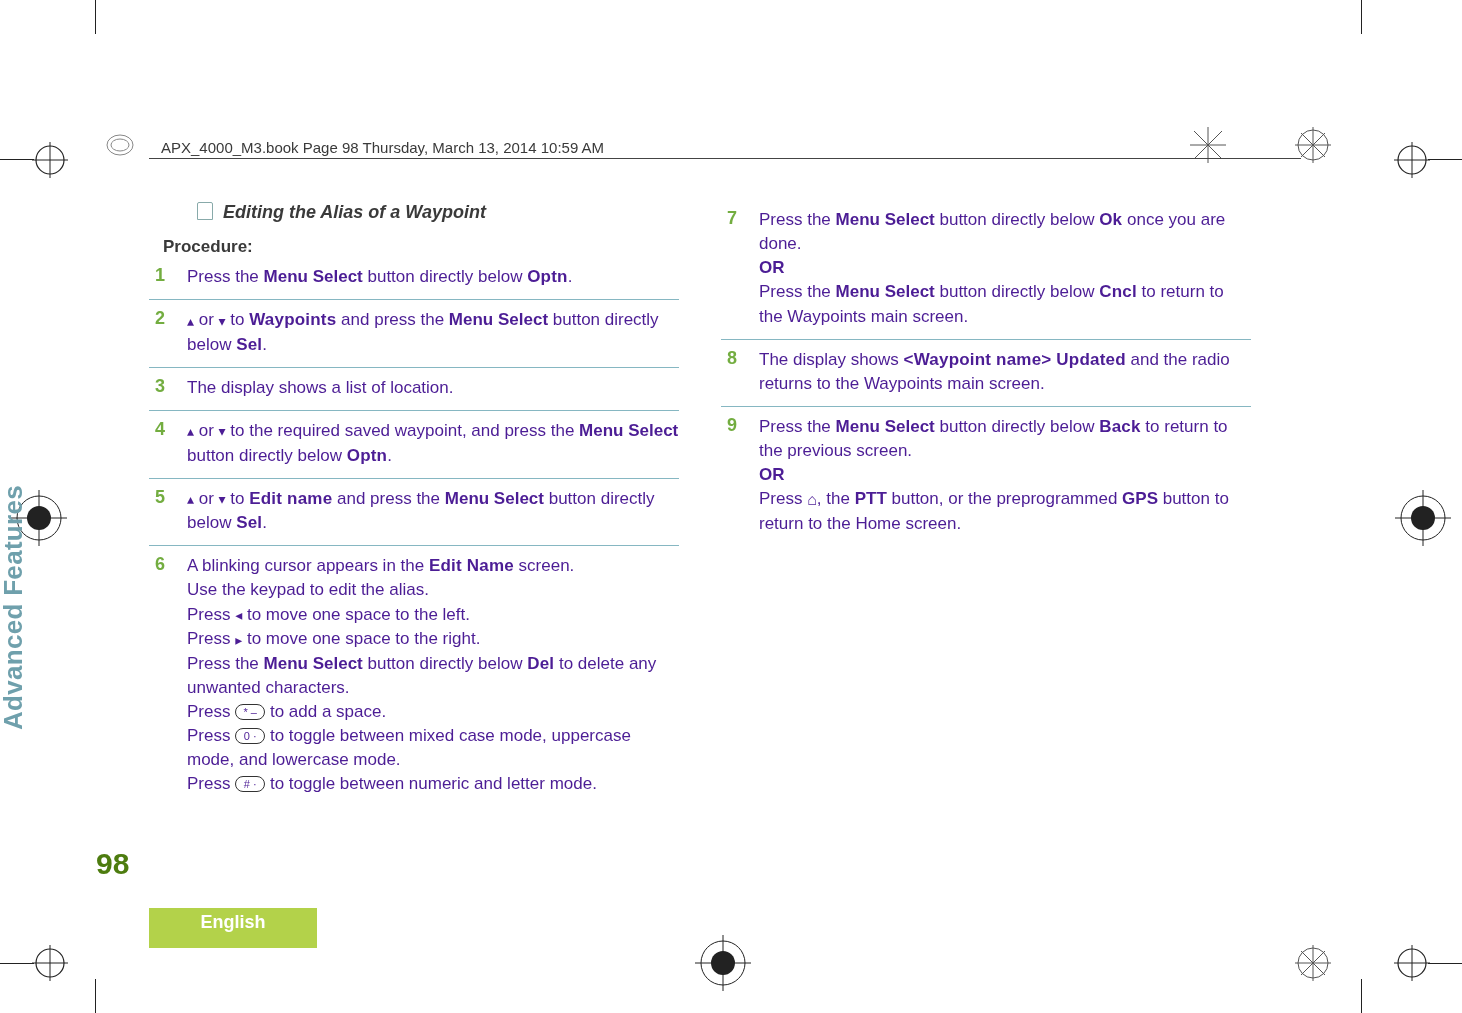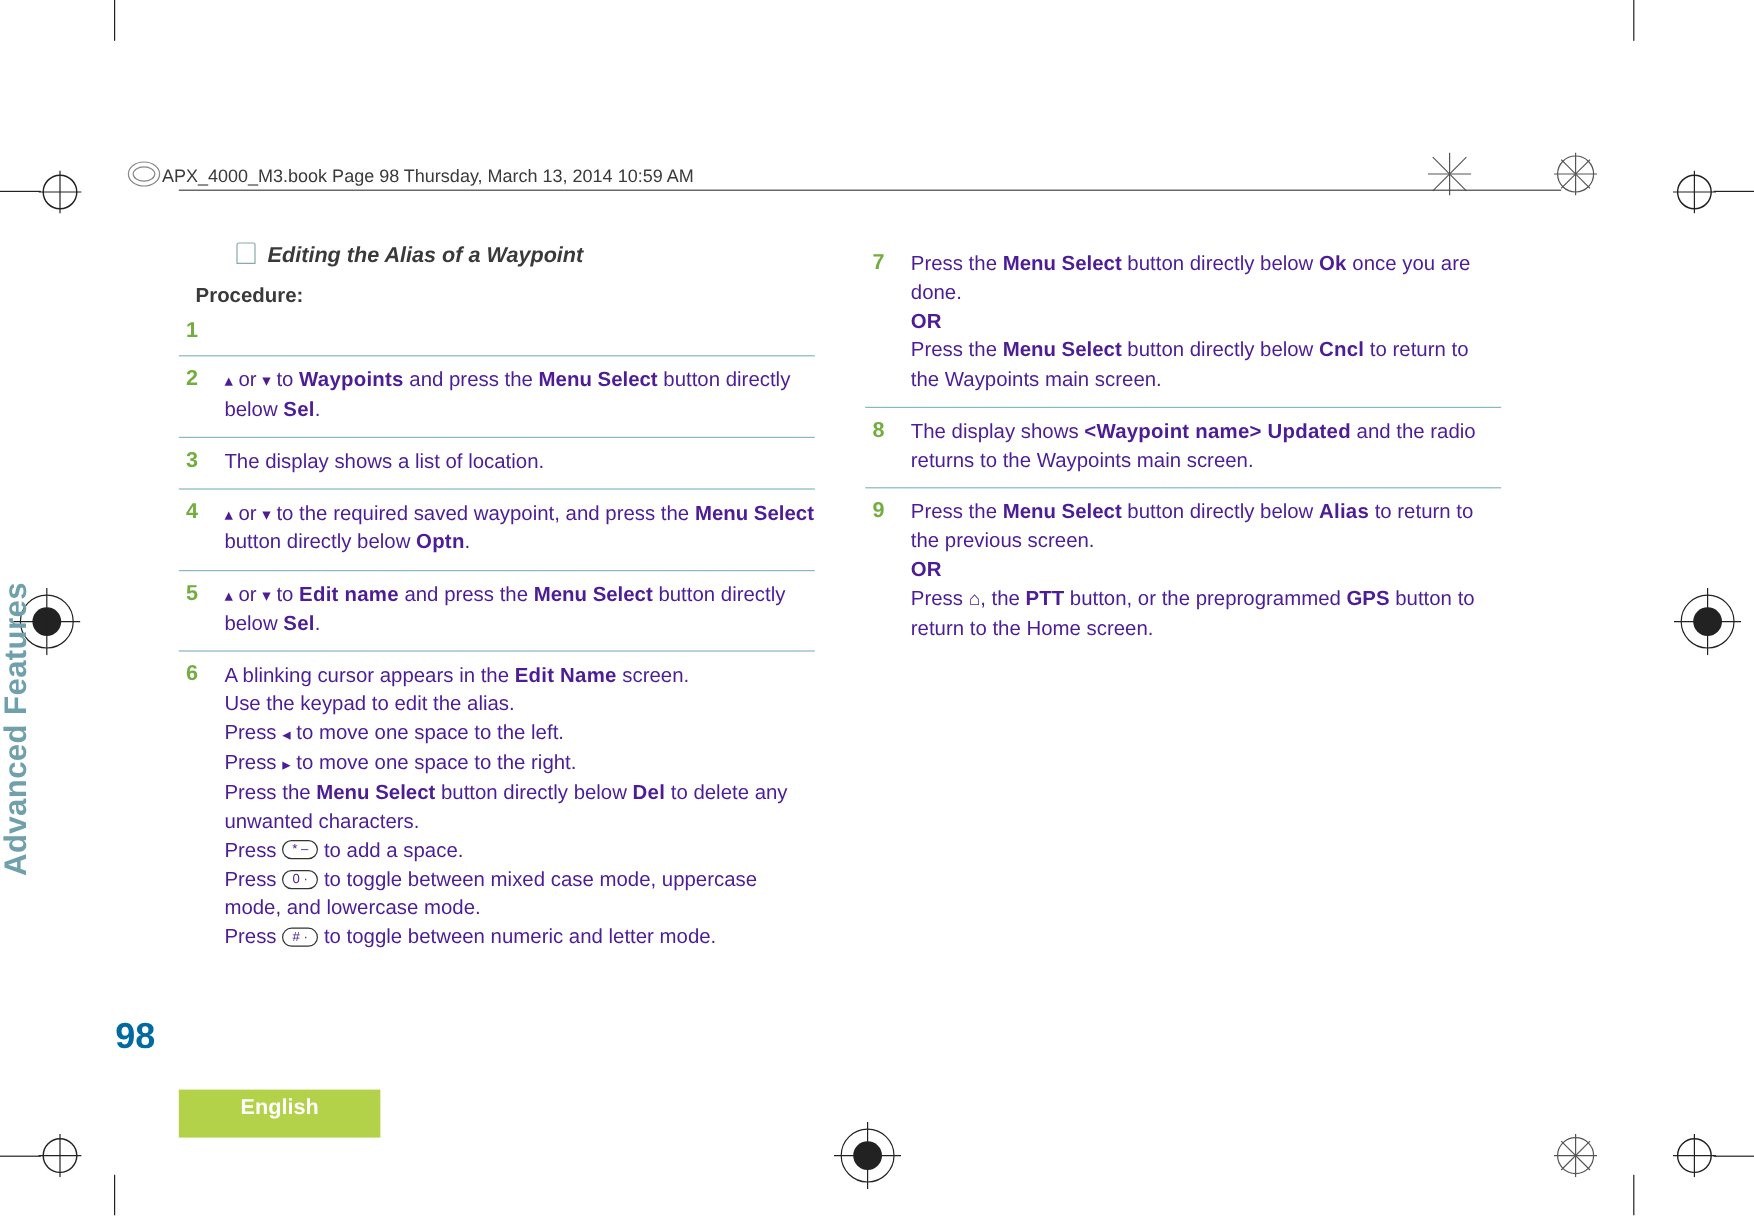--- a/index.html
+++ b/index.html
@@ -9,21 +9,21 @@
     height: 1013px;
     background: #fff;
     font-family: Arial, Helvetica, sans-serif;
     color: #3a3a3a;
     position: relative;
     overflow: hidden;
   }
   .radial { position: absolute; }
   .header-line {
     position: absolute;
-    left: 135px;
+    left: 161px;
     top: 139px;
     font-size: 15px;
     color: #3a3a3a;
     letter-spacing: 0px;
   }
   .hr-under-header {
     position: absolute;
     left: 149px;
     top: 158px;
     width: 1152px;
@@ -108,21 +108,21 @@
     font-size: 26px;
     font-weight: bold;
     letter-spacing: 0.3px;
   }
   .page-num {
     position: absolute;
     left: 96px;
     top: 847px;
     font-size: 30px;
     font-weight: bold;
-    color: #0369a1;
+    color: #4d7c0f;
   }
   .lang-box {
     position: absolute;
     left: 149px;
     top: 908px;
     width: 168px;
     height: 40px;
     background: #b3d24a;
     color: #fff;
     font-weight: bold;
@@ -244,20 +244,21 @@
 
     <div class="col">
       <div class="section-title">
         <span class="book-icon"></span><span>Editing the Alias of a Waypoint</span>
       </div>
       <div class="proc">Procedure:</div>
 
       <ol class="steps" id="steps-left">
           <li>
             <div class="stepnum">1</div>
+            <div class="stepbody">Press the <b>Menu Select</b> button directly below <span class="ui">Optn</span>.</div>
           </li>
           <li>
             <div class="stepnum">2</div>
             <div class="stepbody"><span class="arrow-up"></span> or <span class="arrow-down"></span> to <span class="ui">Waypoints</span> and press the <b>Menu Select</b> button directly below <span class="ui">Sel</span>.</div>
           </li>
           <li>
             <div class="stepnum">3</div>
             <div class="stepbody">The display shows a list of location.</div>
           </li>
           <li>
@@ -280,21 +281,21 @@
           <li>
             <div class="stepnum">7</div>
             <div class="stepbody">Press the <b>Menu Select</b> button directly below <span class="ui">Ok</span> once you are done.<br><span class="or">OR</span><br>Press the <b>Menu Select</b> button directly below <span class="ui">Cncl</span> to return to the Waypoints main screen.</div>
           </li>
           <li>
             <div class="stepnum">8</div>
             <div class="stepbody">The display shows <span class="ui">&lt;Waypoint name&gt; Updated</span> and the radio returns to the Waypoints main screen.</div>
           </li>
           <li class="noborder">
             <div class="stepnum">9</div>
-            <div class="stepbody">Press the <b>Menu Select</b> button directly below <span class="ui">Alias</span> to return to the previous screen.<br><span class="or">OR</span><br>Press <span class="home-icon"></span>, the <b>PTT</b> button, or the preprogrammed <b>GPS</b> button to return to the Home screen.</div>
+            <div class="stepbody">Press the <b>Menu Select</b> button directly below <span class="ui">Back</span> to return to the previous screen.<br><span class="or">OR</span><br>Press <span class="home-icon"></span>, the <b>PTT</b> button, or the preprogrammed <b>GPS</b> button to return to the Home screen.</div>
           </li>
         </ol>
     </div>
   </div>
 </div>
 
 <div class="sideways">Advanced Features</div>
 <div class="page-num">98</div>
 <div class="lang-box">English</div>
 

